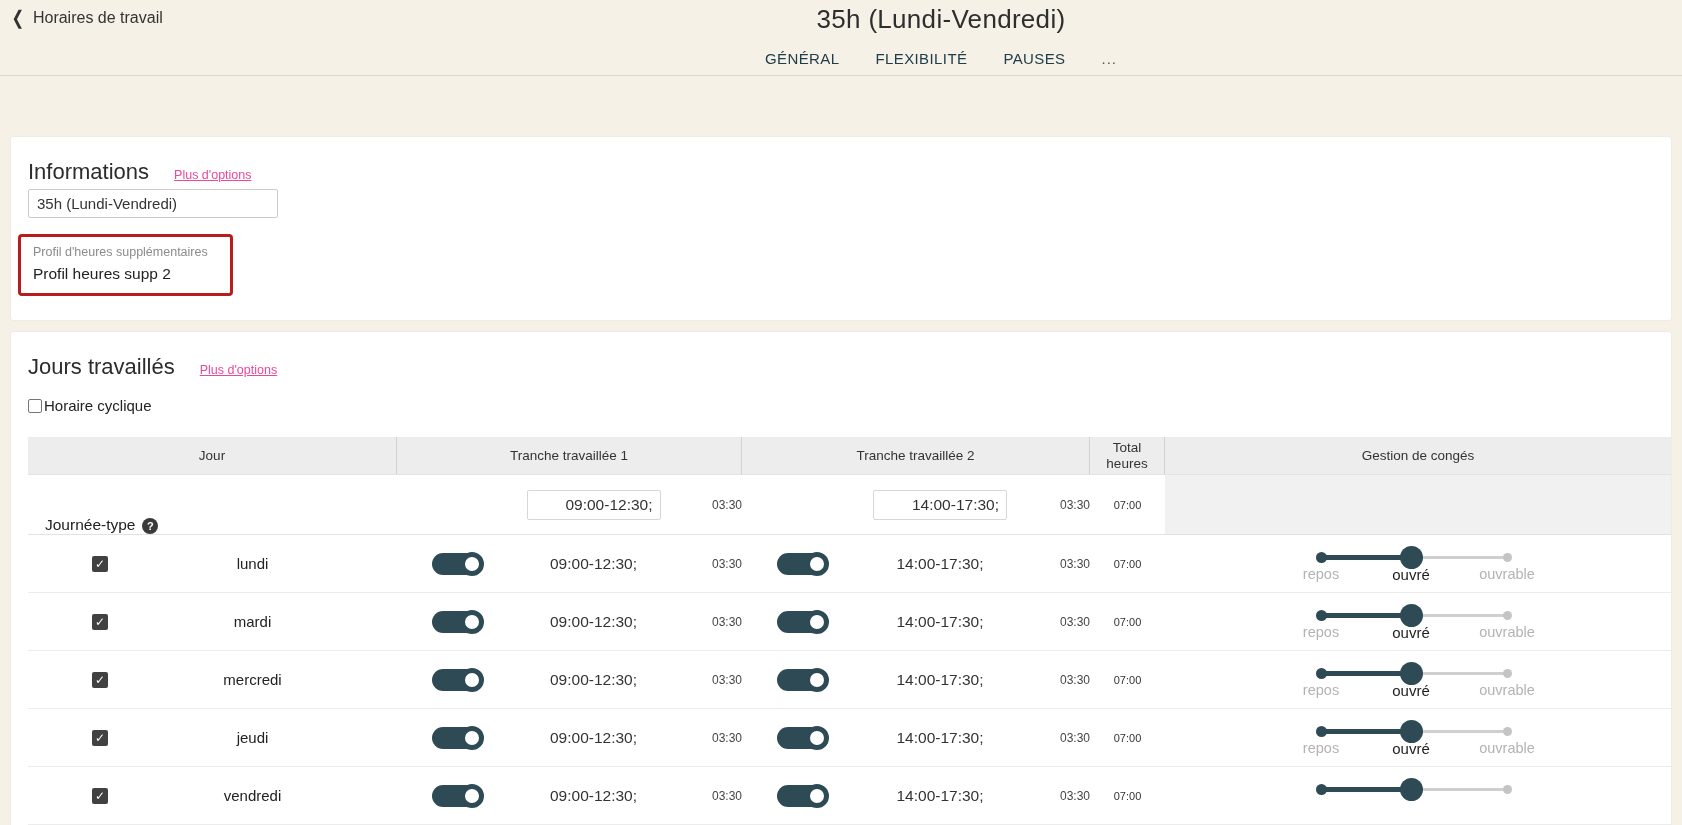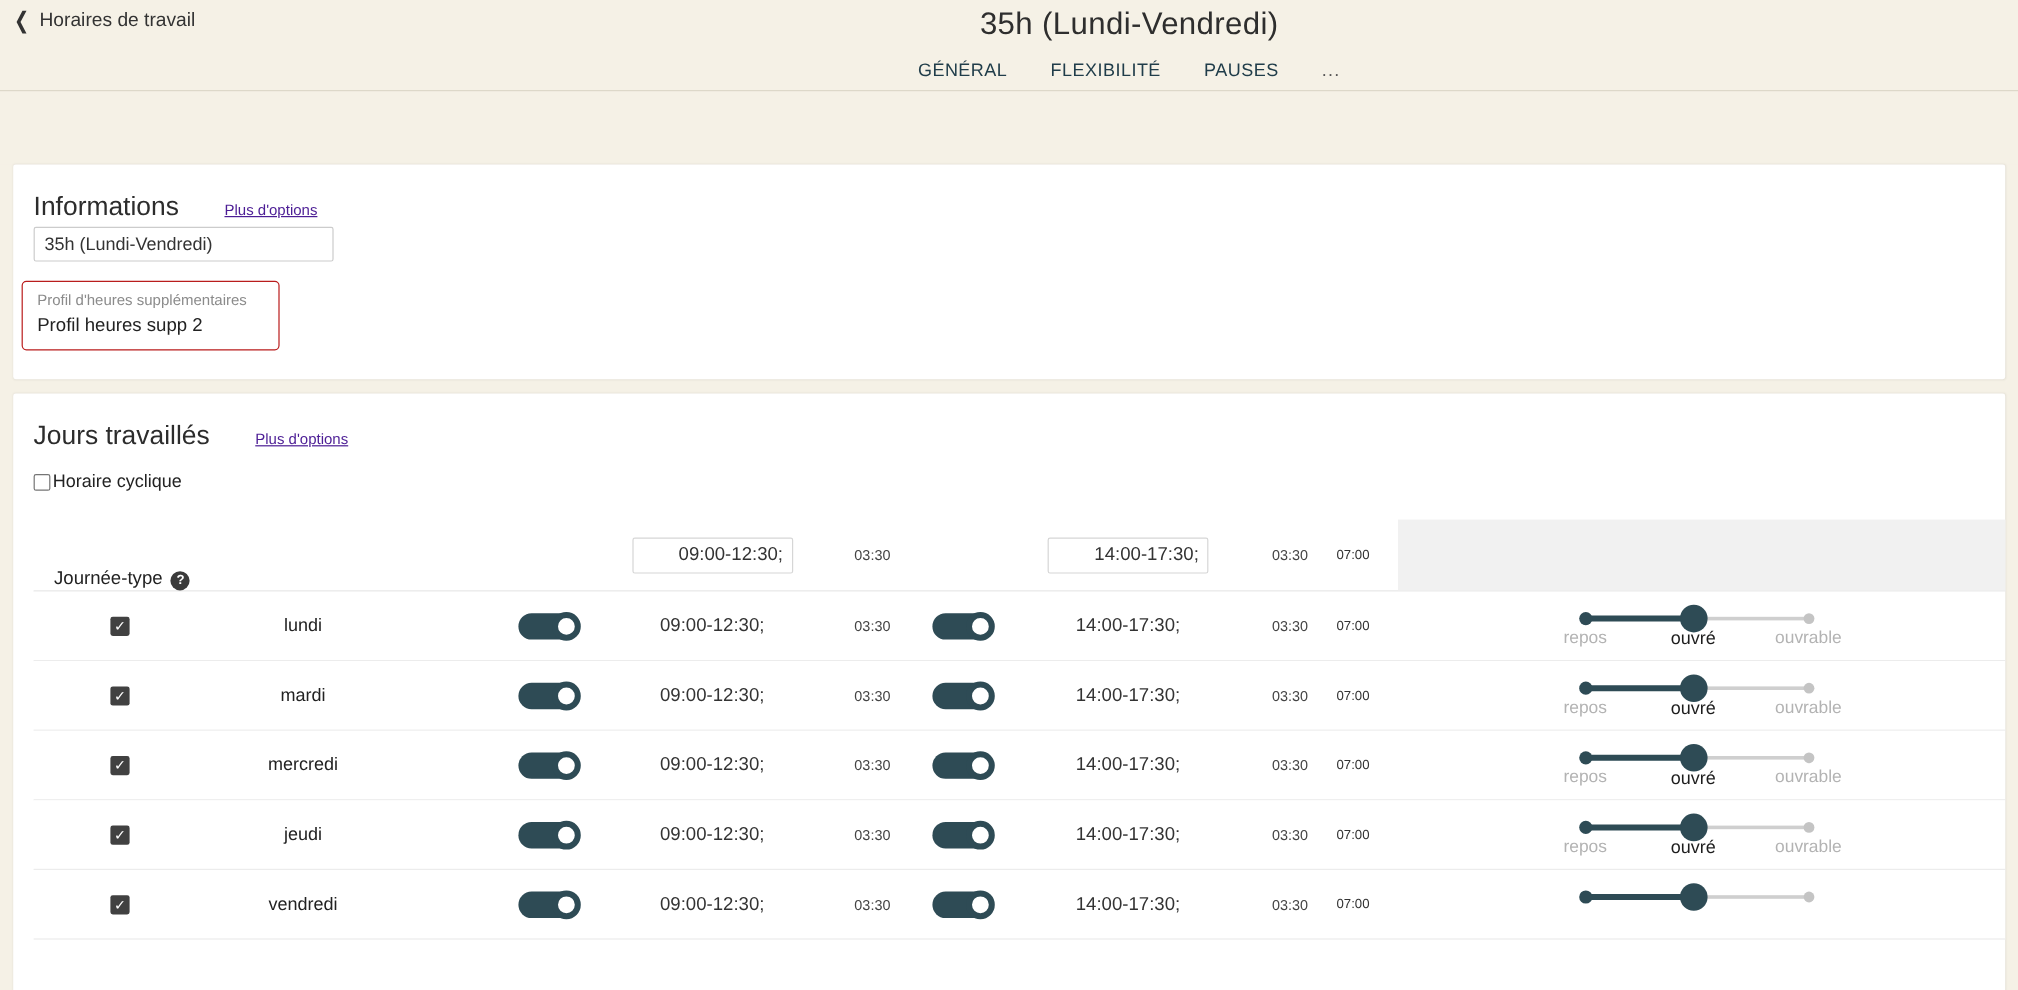--- a/index.html
+++ b/index.html
@@ -20,29 +20,29 @@
 
   .gap-band { height:61px; background:#f5f1e6; }
 
   
   .card { background:#fff; margin:0 11px; border-radius:2px; box-shadow:0 0 2px rgba(0,0,0,.08); }
   .card-info { padding:22px 17px 24px; }
   .card-days { margin-top:12px; padding:22px 0 0 17px; height:500px; }
 
   .sect-head { display:flex; align-items:baseline;gap:12px; }
   .sect-title { font-size:22px; font-weight:500; color:#2c2c2c; }
-  .more-link { margin-left:26px; font-size:12.5px; font-weight:500; color:#4c1d95;
+  .more-link { margin-left:13px; font-size:12.5px; font-weight:500; color:#ec4899;
     text-decoration:underline; cursor:pointer; }
 
   .field-label { margin-top:18px; font-size:13px; color:#8b8b8b; }
   .name-input { margin-top:4px; width:250px; height:29px; border:1px solid #ccc; border-radius:2px;
     background:#fff; font-size:15px; color:#333; padding:0 8px;
     font-family:"Liberation Sans","DejaVu Sans",sans-serif; }
 
-  .overtime-box { margin-top:16px; margin-left:-10px; width:215px; border:1px solid #b91c1c;
+  .overtime-box { margin-top:16px; margin-left:-10px; width:215px; border:3px solid #b91c1c;
     border-radius:4px; padding:8px 0 10px 12px; }
   .overtime-label { font-size:12.5px; color:#8b8b8b; }
   .overtime-value { margin-top:6px; font-size:15.5px; color:#222; }
 
   
   .cyclic-row { display:flex; align-items:center; margin-top:17px; cursor:pointer; }
   .cbx-empty { width:14px; height:14px; border:1px solid #757575; border-radius:2px; background:#fff; }
   .cyclic-label { font-size:15px; color:#222; margin-left:2px; }
 
   
@@ -134,20 +134,27 @@
     <span class="more-link">Plus d'options</span>
   </div>
 
   <div class="cyclic-row">
     <span class="cbx-empty"></span>
     <span class="cyclic-label">Horaire cyclique</span>
   </div>
 
   <div class="sched-table">
 
+    <div class="t-row t-head">
+      <div class="h-cell">Jour</div>
+      <div class="h-cell">Tranche travaillée 1</div>
+      <div class="h-cell">Tranche travaillée 2</div>
+      <div class="h-cell h-total">Total heures</div>
+      <div class="h-cell">Gestion de congés</div>
+    </div>
 
     <div class="t-row row-template">
       <div class="cell-day">
         <span class="jt-label">Journée-type</span>
         <span class="help-icon">?</span>
       </div>
       <div class="cell-slot">
         <span class="slot-toggle-area"></span>
         <span class="slot-time">
           <input class="time-input" value="09:00-12:30;" style="">

